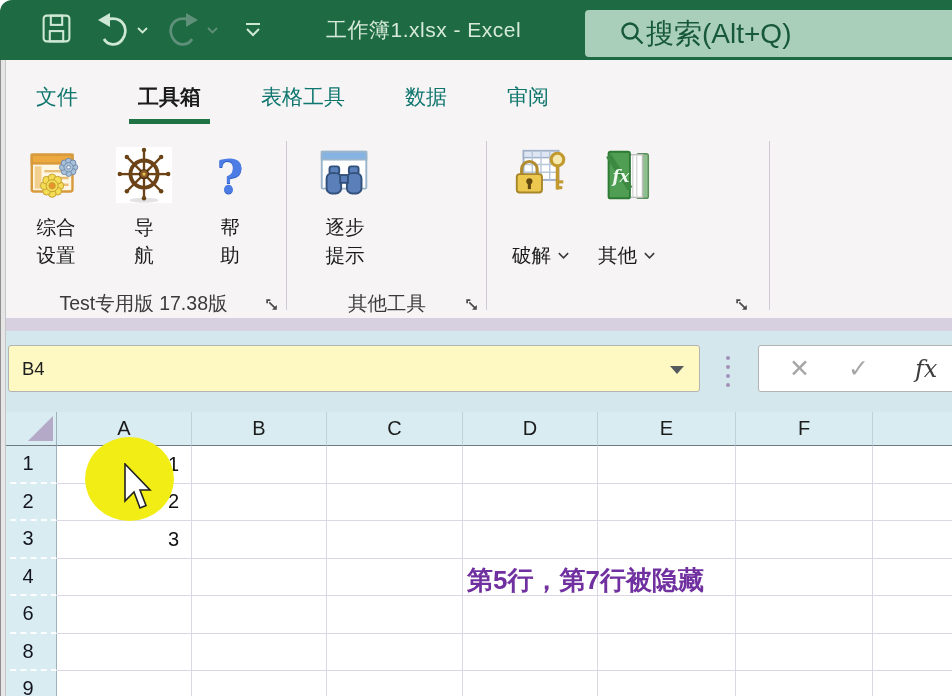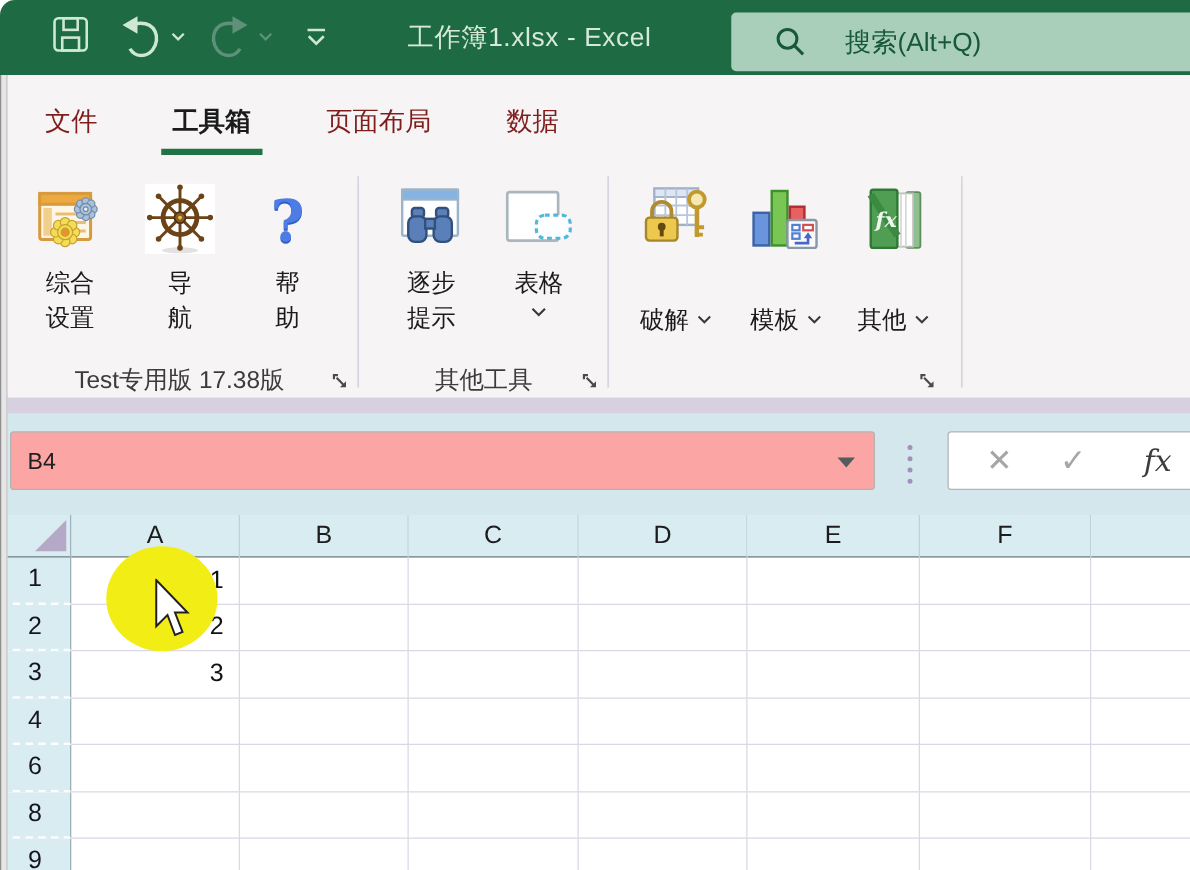--- a/index.html
+++ b/index.html
@@ -6,49 +6,49 @@
   html,body { background:#fff; }
   body { font-family:"Liberation Sans","DejaVu Sans",sans-serif; }
   .app { position:relative; width:952px; height:696px; overflow:hidden; background:#fff; }
 
   
   .titlebar { position:absolute; left:0; top:0; width:100%; height:60px; background:#1e6b43; border-radius:12px 0 0 0; }
   .qat { position:absolute; left:40px; top:0; height:60px; display:flex; align-items:center; }
   .qat .sp { display:inline-block; }
   .window-title { position:absolute; left:326px; top:0; height:60px; display:flex; align-items:center; font-size:21px; color:#d6e9da; letter-spacing:.5px; white-space:nowrap; }
   .search-box { position:absolute; left:585px; top:10px; width:380px; height:47px; background:#a9cfba; border-radius:4px; display:flex; align-items:center; padding-left:34px; }
-  .search-box span { font-size:21px; color:#17583b; margin-left:30px; white-space:nowrap; }
+  .search-box span { font-size:28px; color:#17583b; white-space:nowrap; }
 
   
   .window-edge { position:absolute; left:0; top:60px; bottom:0; width:6px; background:#e6e6e6; border-left:1px solid #8f8f8f; border-right:1px solid #c6c6c6; z-index:40; }
 
   
   .tabs-row { position:absolute; top:60px; left:0; width:100%; height:73px; background:#f6f4f5; display:flex; align-items:stretch; padding-left:36px; gap:60px; }
-  .tab { font-size:21px; color:#7f1d1d; display:flex; align-items:center; position:relative; white-space:nowrap; cursor:default; }
+  .tab { font-size:21px; color:#0f766e; display:flex; align-items:center; position:relative; white-space:nowrap; cursor:default; }
   .tab.active { font-weight:bold; color:#1b1b1b; }
   .tab.active::after { content:''; position:absolute; left:-9px; right:-9px; bottom:9px; height:5px; background:#217346; }
 
   
   .ribbon { position:absolute; top:133px; left:0; width:100%; height:185px; background:#f6f4f5; display:flex; }
   .rgroup { position:relative; height:100%; flex:none; }
   .rgroup::after { content:''; position:absolute; right:0; top:8px; bottom:8px; width:1px; background:#cfc8d8; }
   .btnrow { display:flex; padding-top:12px; }
   .bigbtn { display:flex; flex-direction:column; align-items:center; cursor:default; }
   .bicon { height:64px; display:flex; align-items:center; justify-content:center; }
   .blbl { font-size:19.5px; line-height:27.5px; color:#1b1b1b; text-align:center; margin-top:5px; white-space:nowrap; }
   .chevline { display:flex; justify-content:center; margin-top:3px; }
   .menu-lbl { margin-top:33px; display:flex; align-items:center; justify-content:center; gap:6px; font-size:19.5px; color:#1b1b1b; white-space:nowrap; }
   .grouplabel { position:absolute; bottom:0; left:0; right:0; height:28px; text-align:center; font-size:19.5px; color:#3b3b3b; white-space:nowrap; }
   .launcher { position:absolute; right:7px; bottom:5px; width:15px; height:15px; cursor:default; }
   .qmark { font-size:46px; font-weight:bold; color:#4d7ce4; text-shadow:0 1px 0 #2f5ec4; font-family:"DejaVu Serif",serif; }
 
   
   .lavender { position:absolute; top:318px; left:0; width:100%; height:13px; background:#d7d0e1; }
   .frow { position:absolute; top:331px; left:0; width:100%; height:81px; background:#d3e7ed; }
-  .namebox { position:absolute; left:8px; top:14px; width:692px; height:47px; background:#fca5a5; border:1px solid #b3b3b3; border-radius:3px; display:flex; align-items:center; padding-left:13px; font-size:18.5px; color:#1f1f1f; }
+  .namebox { position:absolute; left:8px; top:14px; width:692px; height:47px; background:#fef9c3; border:1px solid #b3b3b3; border-radius:3px; display:flex; align-items:center; padding-left:13px; font-size:18.5px; color:#1f1f1f; }
   .nb-caret { position:absolute; right:15px; top:20px; width:0; height:0; border-left:7px solid transparent; border-right:7px solid transparent; border-top:8px solid #555a5e; }
   .fdots { position:absolute; left:726px; top:25px; display:flex; flex-direction:column; gap:5px; }
   .fdots i { width:4px; height:4px; border-radius:50%; background:#a290bb; }
   .fbox { position:absolute; left:758px; top:14px; width:260px; height:47px; background:#fff; border:1px solid #b3b3b3; border-radius:3px; display:flex; align-items:center; padding-left:30px; }
   .fx-cancel { font-size:25px; color:#a6a6a6; }
   .fx-ok { font-size:25px; color:#a6a6a6; margin-left:38px; }
   .fx-fn { font-size:24px; font-style:italic; font-family:"DejaVu Serif",serif; color:#3c3c3c; margin-left:46px; }
 
   
   .gridwrap { position:absolute; top:412px; left:0; width:100%; height:284px; background:#fff; }
@@ -113,22 +113,23 @@
         <circle cx="11" cy="11" r="7.5"></circle>
         <line x1="16.5" y1="16.5" x2="23.5" y2="23.5"></line>
       </svg>
       <span>搜索(Alt+Q)</span>
     </div>
   </div>
 
   <div class="tabs-row">
       <div class="tab">文件</div>
       <div class="tab active">工具箱</div>
-      <div class="tab">页面布局</div>
+      <div class="tab">表格工具</div>
       <div class="tab">数据</div>
+      <div class="tab">审阅</div>
     </div>
 
   <div class="ribbon">
 
     <div class="rgroup" style="width:287px">
       <div class="btnrow" style="padding-left:12px">
         <div class="bigbtn" style="width:88px">
           <div class="bicon">
             <svg width="62" height="62" viewBox="0 0 64 64">
               <rect x="7" y="9" width="42" height="38" rx="2" fill="#fdf6e4" stroke="#d79a3c" stroke-width="2.5"></rect>
@@ -237,34 +238,20 @@
                 <rect x="34" y="28" width="15" height="21" rx="5.5"></rect>
                 <rect x="27" y="30" width="8" height="8"></rect>
               </g>
             </svg>
           </div>
           <div class="blbl">
             <div>逐步</div>
             <div>提示</div>
           </div>
         </div>
-        <div class="bigbtn" style="width:84px">
-          <div class="bicon">
-            <svg width="62" height="62" viewBox="0 0 64 64">
-              <rect x="6" y="8" width="42" height="40" rx="2" fill="#ffffff" stroke="#aab6be" stroke-width="2.2"></rect>
-              <rect x="30" y="27" width="28" height="19" rx="7" fill="#fdfeff" stroke="#53b8d8" stroke-width="2.6" stroke-dasharray="4 3"></rect>
-            </svg>
-          </div>
-          <div class="blbl">表格</div>
-          <div class="chevline">
-            <svg width="14" height="9" viewBox="0 0 14 9" fill="none" stroke="#3a3a3a" stroke-width="1.7">
-                <polyline points="2,2 7,7 12,2"></polyline>
-              </svg>
-          </div>
-        </div>
       </div>
       <div class="grouplabel">其他工具</div>
       <span class="launcher">
         <svg width="15" height="15" viewBox="0 0 14 14" fill="none" stroke="#4a4a4a" stroke-width="1.6">
           <path d="M2,5 V2 H5"></path>
             <path d="M4,4 L10,10"></path>
             <polygon points="11,6.5 11,11 6.5,11" fill="#4a4a4a" stroke="none"></polygon>
         </svg>
       </span>
     </div>
@@ -293,41 +280,20 @@
               <rect x="18.4" y="38" width="3.2" height="6.5" fill="#63490f"></rect>
             </svg>
           </div>
           <div class="menu-lbl">
             <span>破解</span>
             <svg width="13" height="9" viewBox="0 0 14 9" fill="none" stroke="#3a3a3a" stroke-width="1.7">
                 <polyline points="2,2 7,7 12,2"></polyline>
               </svg>
           </div>
         </div>
-        <div class="bigbtn" style="width:88px">
-          <div class="bicon">
-            <svg width="62" height="62" viewBox="0 0 64 64">
-              <rect x="5" y="25" width="13" height="27" fill="#6a95dc" stroke="#3c63a8" stroke-width="2"></rect>
-              <rect x="20" y="7" width="13" height="45" fill="#7ac655" stroke="#3f8f2f" stroke-width="2"></rect>
-              <rect x="35" y="20" width="12" height="18" fill="#e86060" stroke="#b03030" stroke-width="2"></rect>
-              <rect x="33" y="31" width="24" height="23" rx="2" fill="#fafafa" stroke="#8a98a8" stroke-width="2"></rect>
-              <rect x="37" y="35" width="6" height="4.5" fill="none" stroke="#5080d0" stroke-width="1.8"></rect>
-              <rect x="46" y="35" width="8" height="4.5" fill="none" stroke="#d05050" stroke-width="1.8"></rect>
-              <rect x="37" y="42" width="6" height="4.5" fill="none" stroke="#5080d0" stroke-width="1.8"></rect>
-              <path d="M39,50 H50 V44" fill="none" stroke="#4868c8" stroke-width="2.2"></path>
-              <polygon points="50,41 46.5,46 53.5,46" fill="#4868c8"></polygon>
-            </svg>
-          </div>
-          <div class="menu-lbl">
-            <span>模板</span>
-            <svg width="13" height="9" viewBox="0 0 14 9" fill="none" stroke="#3a3a3a" stroke-width="1.7">
-                <polyline points="2,2 7,7 12,2"></polyline>
-              </svg>
-          </div>
-        </div>
         <div class="bigbtn" style="width:84px">
           <div class="bicon">
             <svg width="62" height="62" viewBox="0 0 64 64">
               <rect x="42" y="8" width="12" height="46" rx="2" fill="#8fbe8f" stroke="#5a8f5a" stroke-width="1.5"></rect>
               <rect x="34" y="9" width="14" height="44" fill="#ffffff" stroke="#bdbdbd" stroke-width="1.5"></rect>
               <line x1="38" y1="9" x2="38" y2="53" stroke="#d8d8d8" stroke-width="1.5"></line>
               <line x1="42" y1="9" x2="42" y2="53" stroke="#d8d8d8" stroke-width="1.5"></line>
               <rect x="13" y="6" width="22" height="48" rx="2" fill="#4f9e53" stroke="#2e7a35" stroke-width="2"></rect>
               <path d="M13,10 L35,44" stroke="#3c8a42" stroke-width="6"></path>
               <text x="17" y="37" font-style="italic" font-weight="bold" font-size="17" fill="#eef8ee" font-family="DejaVu Serif,serif">fx</text>
@@ -449,20 +415,21 @@
           <div class="rowh">9</div>
           <div class="cell" style="width: 135px;"></div>
           <div class="cell" style="width: 135px;"></div>
           <div class="cell" style="width: 136px;"></div>
           <div class="cell" style="width: 135px;"></div>
           <div class="cell" style="width: 138px;"></div>
           <div class="cell" style="width: 137px;"></div>
           <div class="cell" style="width: 220px;"></div>
         </div>
       </div>
+    <div class="annotation">第5行，第7行被隐藏</div>
     <div class="hl-circle"></div>
     <div class="cursor">
       <svg width="32" height="48" viewBox="0 0 32 48">
         <polygon points="1,1 1,38 10,29 16,45 22,42.5 16,27 26,27" fill="#ffffff" stroke="#222" stroke-width="1.6"></polygon>
       </svg>
     </div>
   </div>
 
   <div class="window-edge"></div>
 </div>

